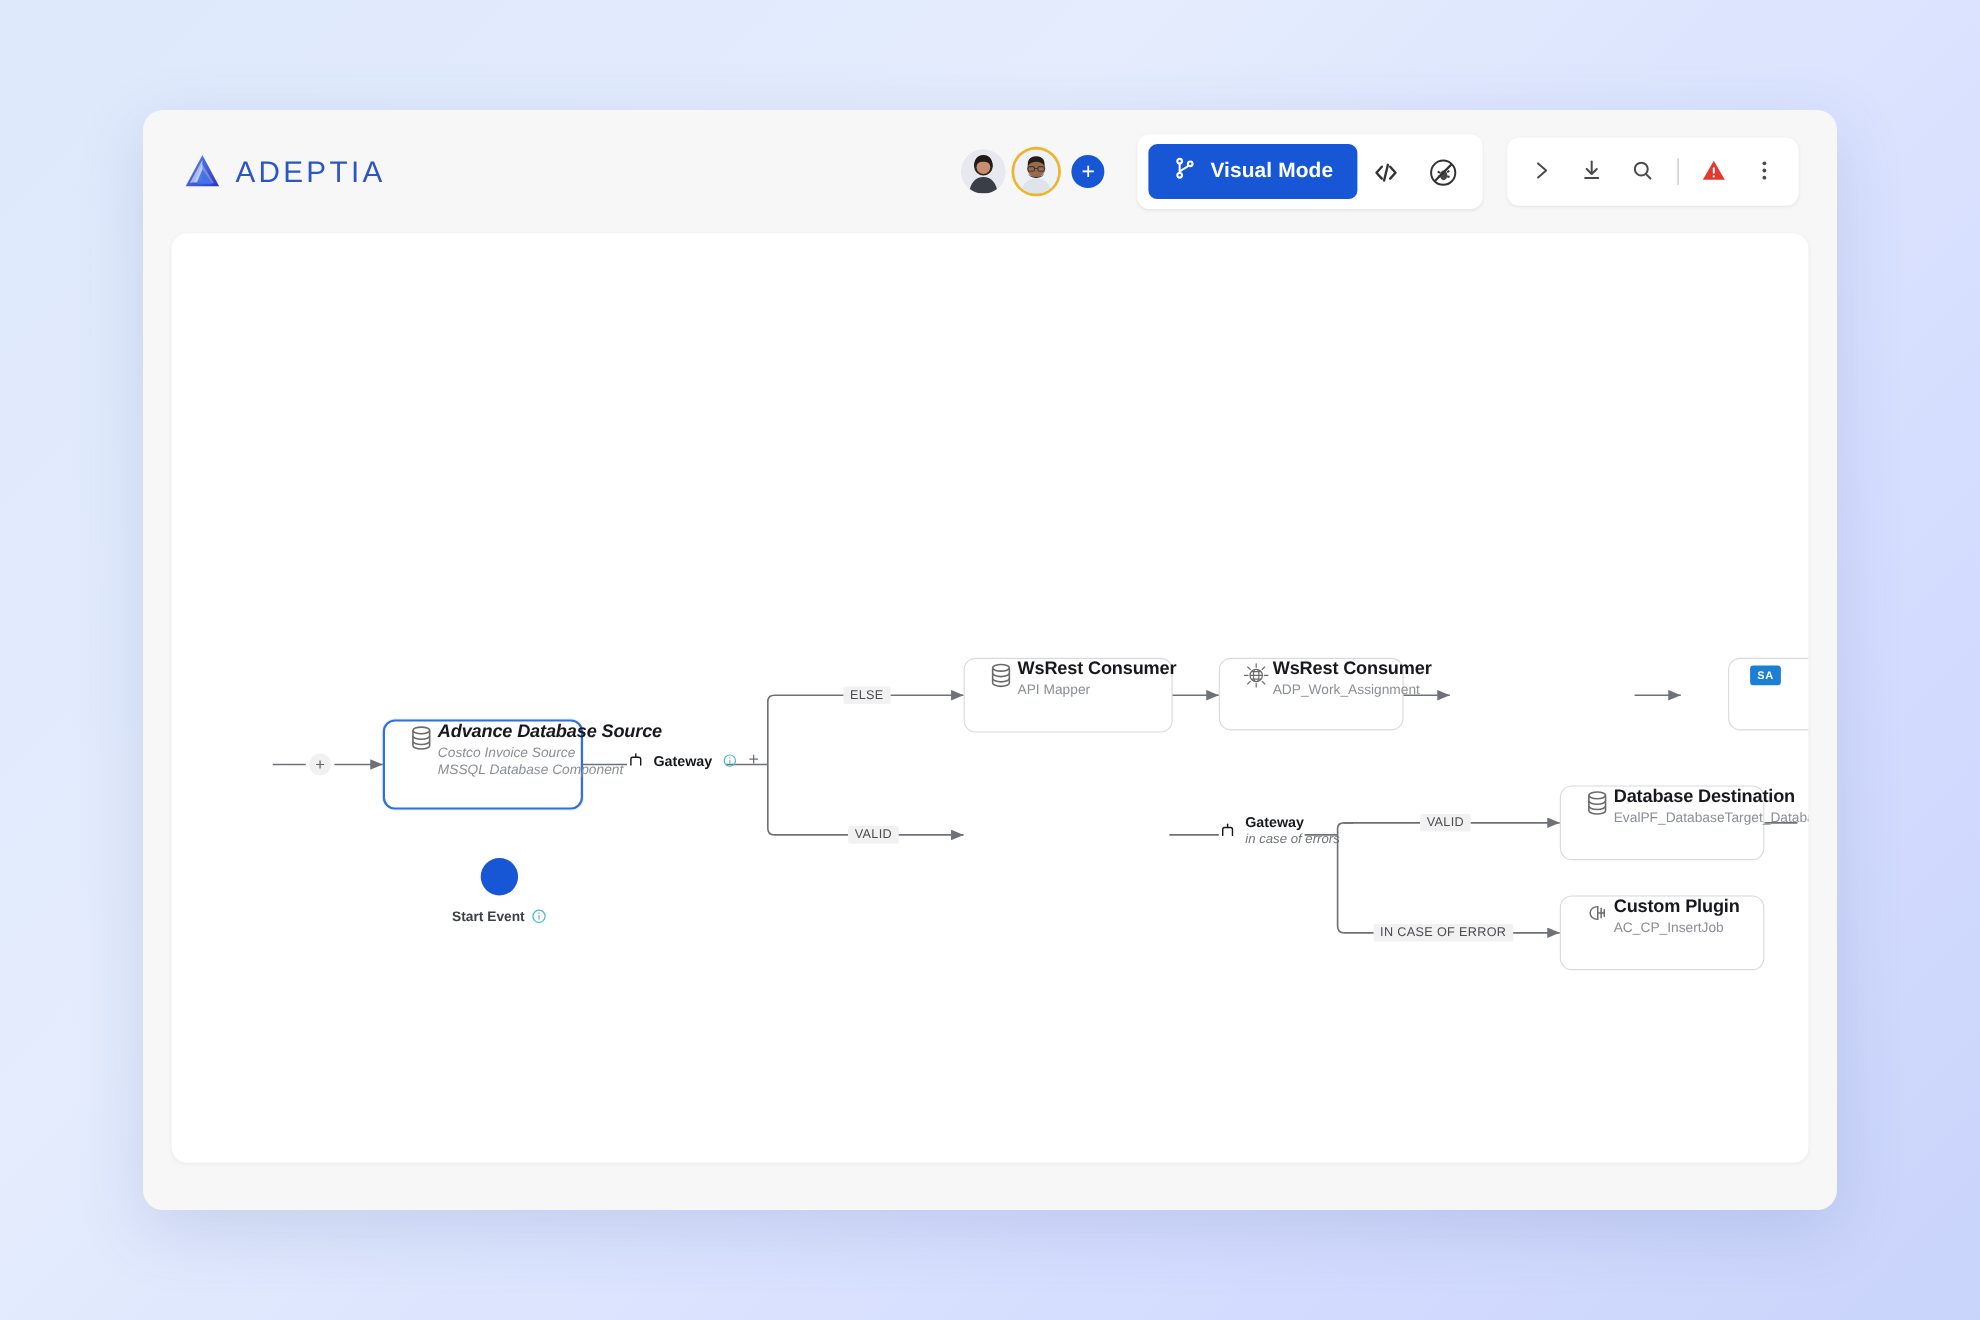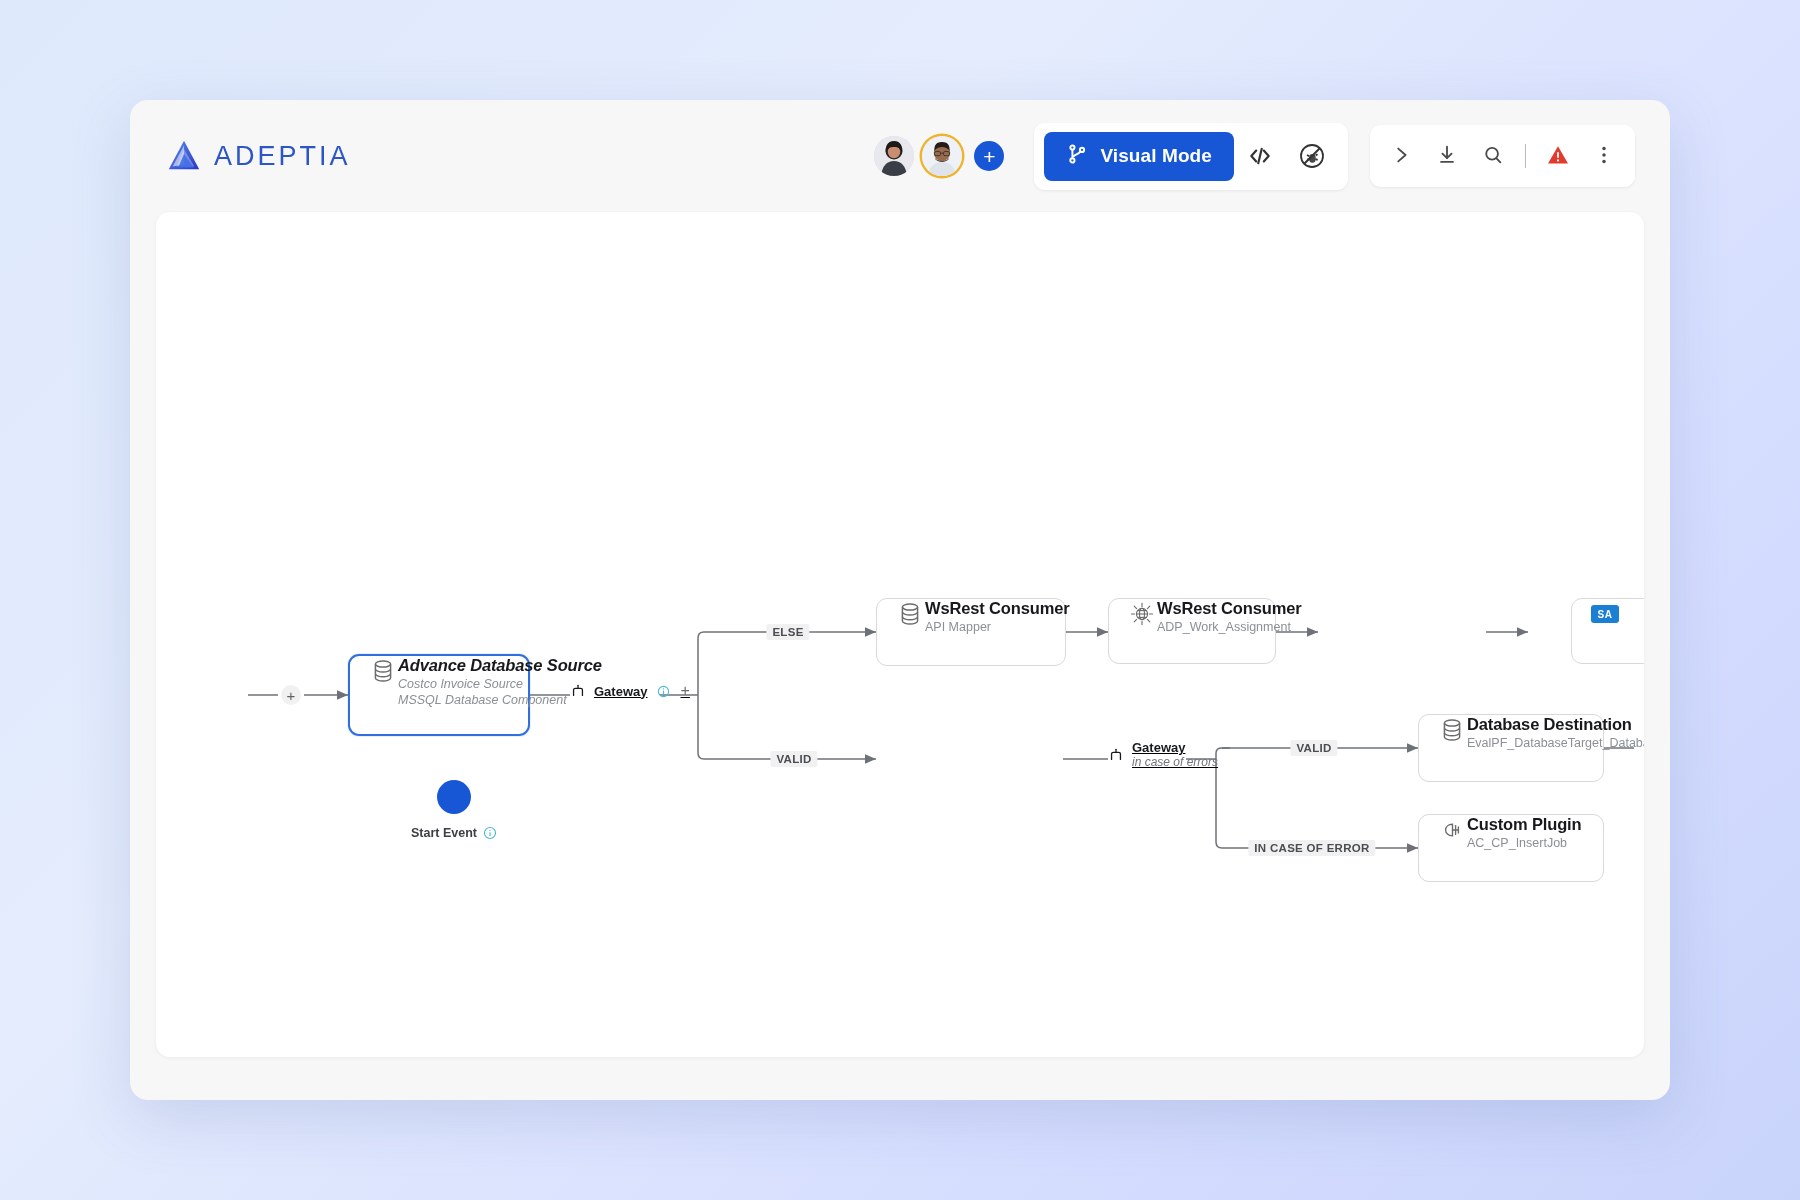--- a/index.html
+++ b/index.html
@@ -246,21 +246,20 @@
   }
   .info-icon { color: #4bb8d4; display: flex; }
 
   
   .gateway {
     position: absolute;
     display: flex;
     align-items: center;
     gap: 8px;
     cursor: pointer;
-    text-decoration: underline;
   }
   .gw-icon { color: #17191c; display: flex; }
   .gw-text { display: flex; flex-direction: column; }
   .gw-title {
     font-size: 13px;
     font-weight: 700;
     color: #17191c;
     white-space: nowrap;
   }
   .gw-sub {
@@ -297,21 +296,20 @@
   .edge-label {
     position: absolute;
     background: #f1f1f1;
     color: #4a4d52;
     font-size: 11.5px;
     letter-spacing: 0.3px;
     padding: 2px 6px;
     border-radius: 2px;
     white-space: nowrap;
     transform: translate(-50%, -50%);
-    font-weight: bold;
   }
 
   
   .sap-chip {
     width: 28px;
     height: 18px;
     background: #1b7fd4;
     border-radius: 3px;
     color: #fff;
     font-size: 10px;

